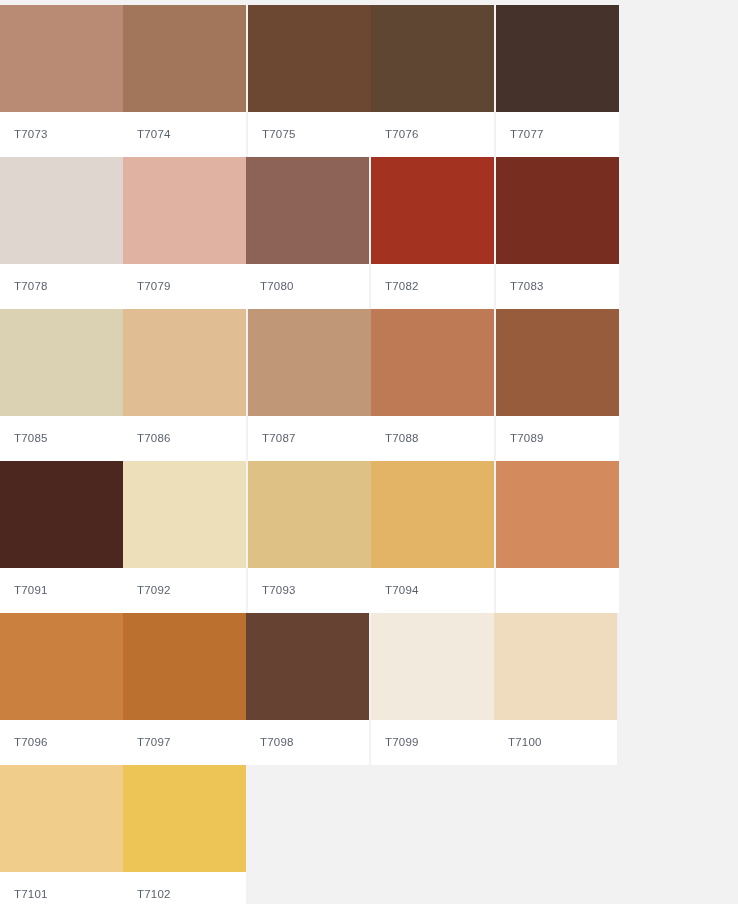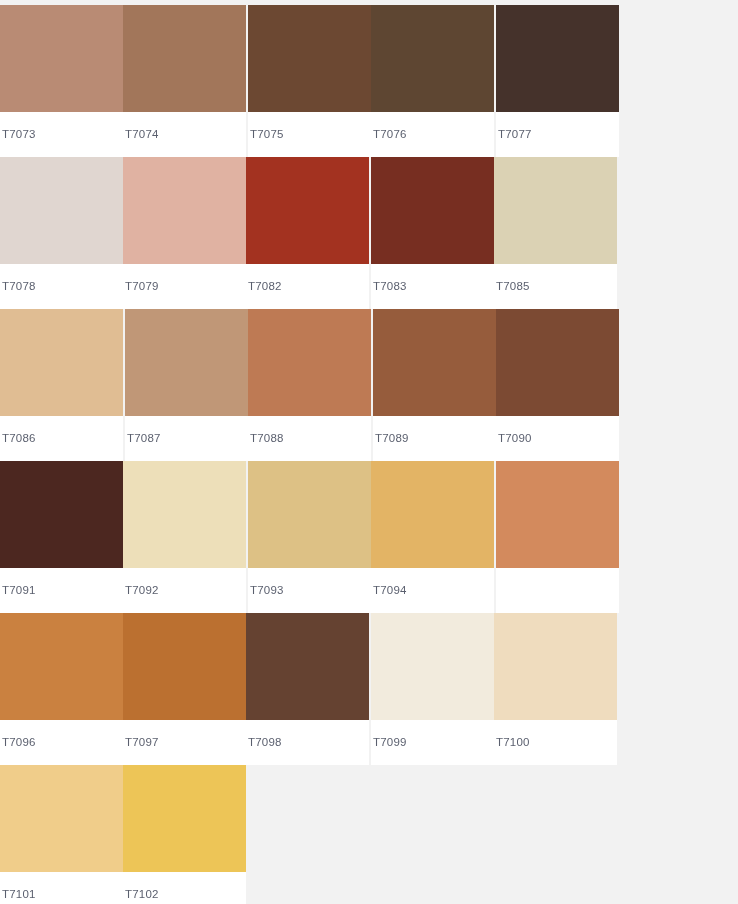--- a/index.html
+++ b/index.html
@@ -42,21 +42,21 @@
     width: 100%;
     height: 107px;
     display: block;
   }
 
   .swatch-label-strip {
     height: 45px;
     background: #ffffff;
     display: flex;
     align-items: center;
-    padding-left: 2px;
+    padding-left: 14px;
     box-sizing: border-box;
   }
 
   .swatch-label {
     font-size: 11.5px;
     color: #5a5f6e;
     letter-spacing: 0.2px;
     line-height: 1;
     white-space: nowrap;
   }
@@ -101,20 +101,26 @@
         <span class="swatch-label">T7078</span>
       </div>
     </div>
     <div class="swatch-card">
       <div class="swatch-color" style="background-color: rgb(224, 178, 162);"></div>
       <div class="swatch-label-strip">
         <span class="swatch-label">T7079</span>
       </div>
     </div>
     <div class="swatch-card gutter-right">
+      <div class="swatch-color" style="background-color: rgb(142, 99, 87);"></div>
+      <div class="swatch-label-strip">
+        <span class="swatch-label">T7080</span>
+      </div>
+    </div>
+    <div class="swatch-card gutter-right">
       <div class="swatch-color" style="background-color: rgb(163, 50, 32);"></div>
       <div class="swatch-label-strip">
         <span class="swatch-label">T7082</span>
       </div>
     </div>
     <div class="swatch-card">
       <div class="swatch-color" style="background-color: rgb(119, 46, 33);"></div>
       <div class="swatch-label-strip">
         <span class="swatch-label">T7083</span>
       </div>
@@ -143,26 +149,20 @@
         <span class="swatch-label">T7088</span>
       </div>
     </div>
     <div class="swatch-card">
       <div class="swatch-color" style="background-color: rgb(150, 92, 60);"></div>
       <div class="swatch-label-strip">
         <span class="swatch-label">T7089</span>
       </div>
     </div>
     <div class="swatch-card">
-      <div class="swatch-color" style="background-color: rgb(124, 74, 51);"></div>
-      <div class="swatch-label-strip">
-        <span class="swatch-label">T7090</span>
-      </div>
-    </div>
-    <div class="swatch-card">
       <div class="swatch-color" style="background-color: rgb(76, 39, 32);"></div>
       <div class="swatch-label-strip">
         <span class="swatch-label">T7091</span>
       </div>
     </div>
     <div class="swatch-card gutter-right">
       <div class="swatch-color" style="background-color: rgb(237, 223, 185);"></div>
       <div class="swatch-label-strip">
         <span class="swatch-label">T7092</span>
       </div>

